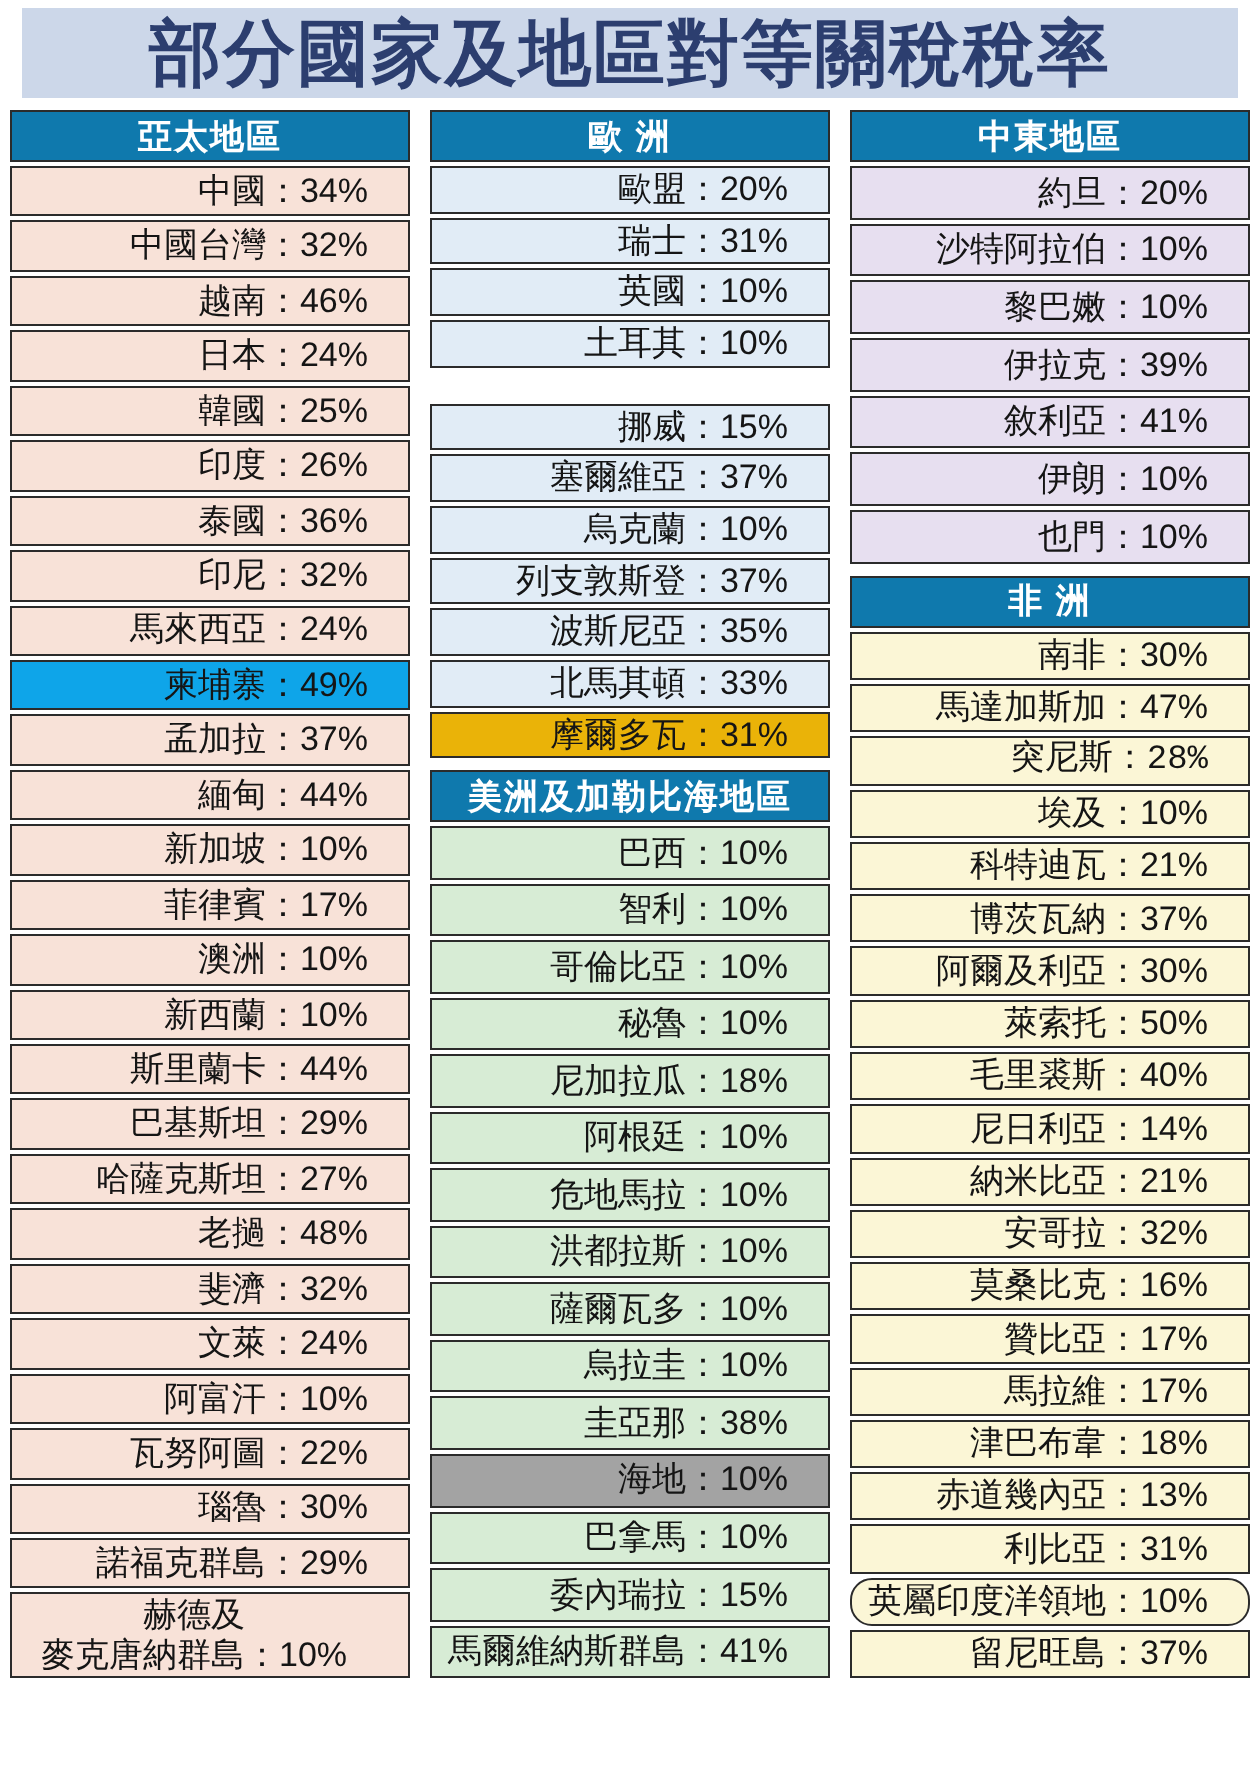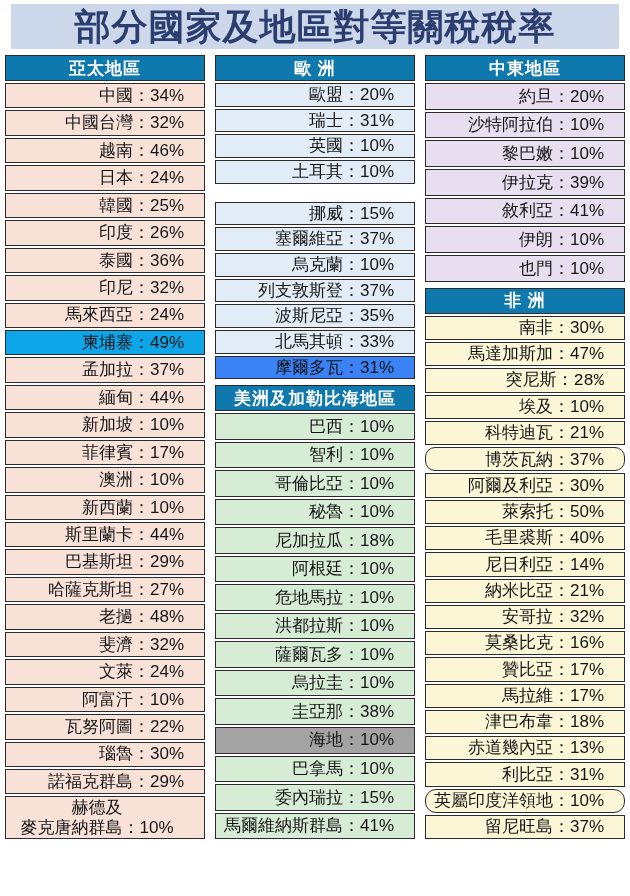--- a/index.html
+++ b/index.html
@@ -205,21 +205,21 @@
           </div>
           <div class="row" style="background: rgb(225, 236, 246);">
             <div class="cell-text"><span>列支敦斯登</span><span>：</span><span>37%</span></div>
           </div>
           <div class="row" style="background: rgb(225, 236, 246);">
             <div class="cell-text"><span>波斯尼亞</span><span>：</span><span>35%</span></div>
           </div>
           <div class="row" style="background: rgb(225, 236, 246);">
             <div class="cell-text"><span>北馬其頓</span><span>：</span><span>33%</span></div>
           </div>
-          <div class="row" style="background: #3b82f6;">
+          <div class="row" style="background: #eab308;">
             <div class="cell-text"><span>摩爾多瓦</span><span>：</span><span>31%</span></div>
           </div>
         </section>
         <section class="section sec-americas">
           <div class="header">美洲及加勒比海地區</div>
           <div class="row" style="background: rgb(215, 236, 213);">
             <div class="cell-text"><span>巴西</span><span>：</span><span>10%</span></div>
           </div>
           <div class="row" style="background: rgb(215, 236, 213);">
             <div class="cell-text"><span>智利</span><span>：</span><span>10%</span></div>
@@ -300,21 +300,21 @@
           </div>
           <div class="row" style="background: rgb(251, 246, 214); font-family: Liberation Mono, monospace;">
             <div class="cell-text"><span>突尼斯</span><span>：</span><span>28%</span></div>
           </div>
           <div class="row" style="background: rgb(251, 246, 214);">
             <div class="cell-text"><span>埃及</span><span>：</span><span>10%</span></div>
           </div>
           <div class="row" style="background: rgb(251, 246, 214);">
             <div class="cell-text"><span>科特迪瓦</span><span>：</span><span>21%</span></div>
           </div>
-          <div class="row" style="background: rgb(251, 246, 214); border-radius: 10px;">
+          <div class="row" style="background: rgb(251, 246, 214);">
             <div class="cell-text"><span>博茨瓦納</span><span>：</span><span>37%</span></div>
           </div>
           <div class="row" style="background: rgb(251, 246, 214);">
             <div class="cell-text"><span>阿爾及利亞</span><span>：</span><span>30%</span></div>
           </div>
           <div class="row" style="background: rgb(251, 246, 214);">
             <div class="cell-text"><span>萊索托</span><span>：</span><span>50%</span></div>
           </div>
           <div class="row" style="background: rgb(251, 246, 214);">
             <div class="cell-text"><span>毛里裘斯</span><span>：</span><span>40%</span></div>

